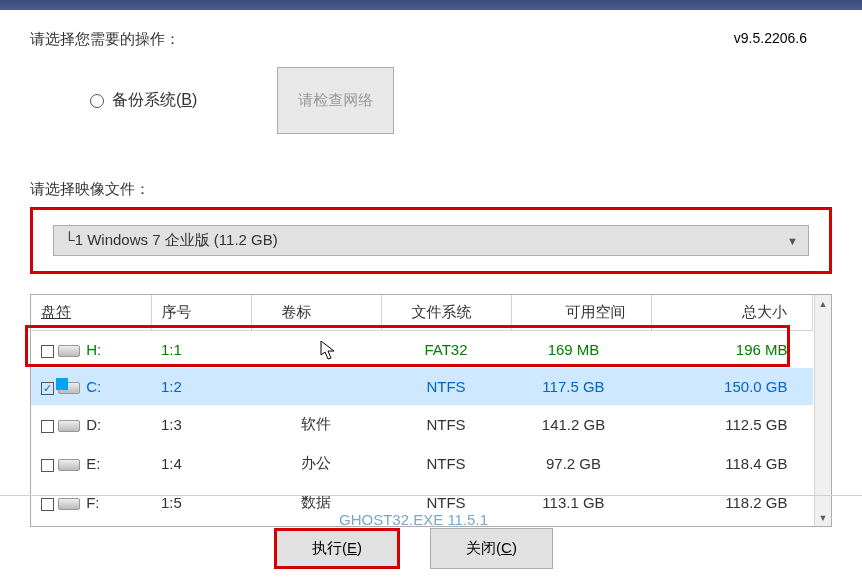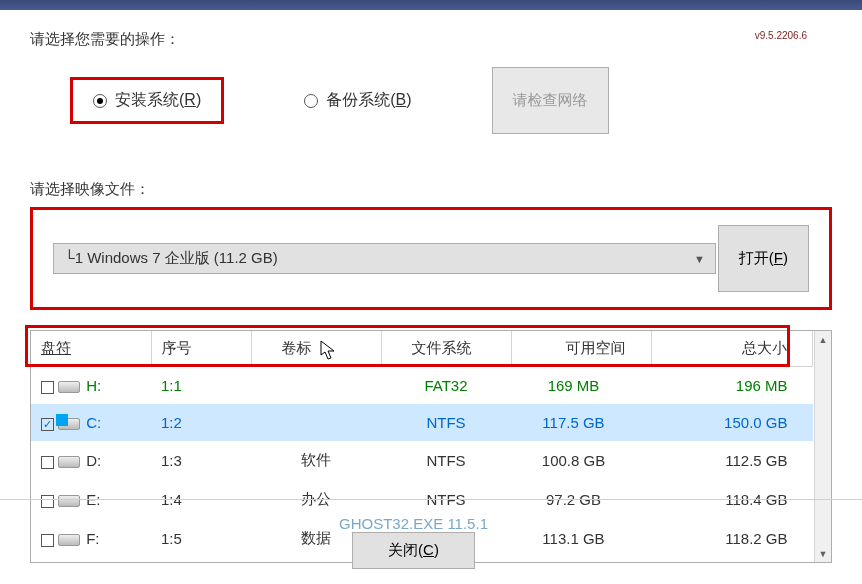--- a/index.html
+++ b/index.html
@@ -18,22 +18,22 @@
     height: 10px;
     background: linear-gradient(to bottom, #3a4a7a, #4a5a8a);
   }
   .content {
     padding: 20px 30px 0 30px;
   }
   .version {
     position: absolute;
     top: 30px;
     right: 55px;
-    font-size: 10px;
-    color: #7f1d1d;
+    font-size: 14px;
+    color: #000000;
   }
   .section-label {
     font-size: 15px;
     margin-bottom: 8px;
   }
   .op-row {
     display: flex;
     align-items: center;
     gap: 60px;
     padding: 10px 0 20px 40px;
@@ -225,39 +225,34 @@
 
 <div class="topbar"></div>
 
 <div class="version">v9.5.2206.6</div>
 
 <div class="content">
 
   <div class="section-label">请选择您需要的操作：</div>
 
   <div class="op-row">
-    <div class="radio-wrap hl-red">
-      <span class="radio checked"></span>
-      <span><span>安装系统(</span><span class="underline">R</span><span>)</span></span>
-    </div>
     <div class="radio-wrap">
       <span class="radio"></span>
       <span><span>备份系统(</span><span class="underline">B</span><span>)</span></span>
     </div>
     <button class="btn disabled">请检查网络</button>
   </div>
 
   <div class="image-section">
     <div class="section-label">请选择映像文件：</div>
     <div class="image-row hl-red">
       <div class="combo">
         <span>└1 Windows 7 企业版 (11.2 GB)</span>
         <span class="chev">▼</span>
       </div>
-      <button class="btn"><span>打开(</span><span class="underline">F</span><span>)</span></button>
     </div>
   </div>
 
   <div class="table-wrap">
     <table>
       <thead>
         <tr>
           <th class="col-drive">盘符</th>
           <th class="col-seq">序号</th>
           <th class="col-label">卷标</th>
@@ -281,21 +276,21 @@
             <td class="col-label blue"></td>
             <td class="col-fs blue">NTFS</td>
             <td class="col-free blue">117.5 GB</td>
             <td class="col-total blue">150.0 GB</td>
           </tr>
           <tr>
             <td class="col-drive"><span class="chk"></span><span class="disk-icon"></span> <span>D:</span></td>
             <td class="col-seq">1:3</td>
             <td class="col-label">软件</td>
             <td class="col-fs">NTFS</td>
-            <td class="col-free">100.8 GB</td>
+            <td class="col-free">141.2 GB</td>
             <td class="col-total">112.5 GB</td>
           </tr>
           <tr>
             <td class="col-drive"><span class="chk"></span><span class="disk-icon"></span> <span>E:</span></td>
             <td class="col-seq">1:4</td>
             <td class="col-label">办公</td>
             <td class="col-fs">NTFS</td>
             <td class="col-free">97.2 GB</td>
             <td class="col-total">118.4 GB</td>
           </tr>
@@ -319,15 +314,16 @@
 
 <div class="row-hl" style="left:25px; top:325px; width:765px; height:42px;"></div>
 
 <svg class="cursor" width="18" height="22">
   <path d="M1 1 L1 15 L5 12 L8 19 L11 18 L8 11 L14 11 Z" fill="white" stroke="black" stroke-width="1"></path>
 </svg>
 
 <div class="footer">
   <div class="footer-text">GHOST32.EXE 11.5.1</div>
   <div class="footer-btns">
+    <button class="btn hl-red"><span>执行(</span><span class="underline">E</span><span>)</span></button>
     <button class="btn"><span>关闭(</span><span class="underline">C</span><span>)</span></button>
   </div>
 </div>
 
 </body></html>

